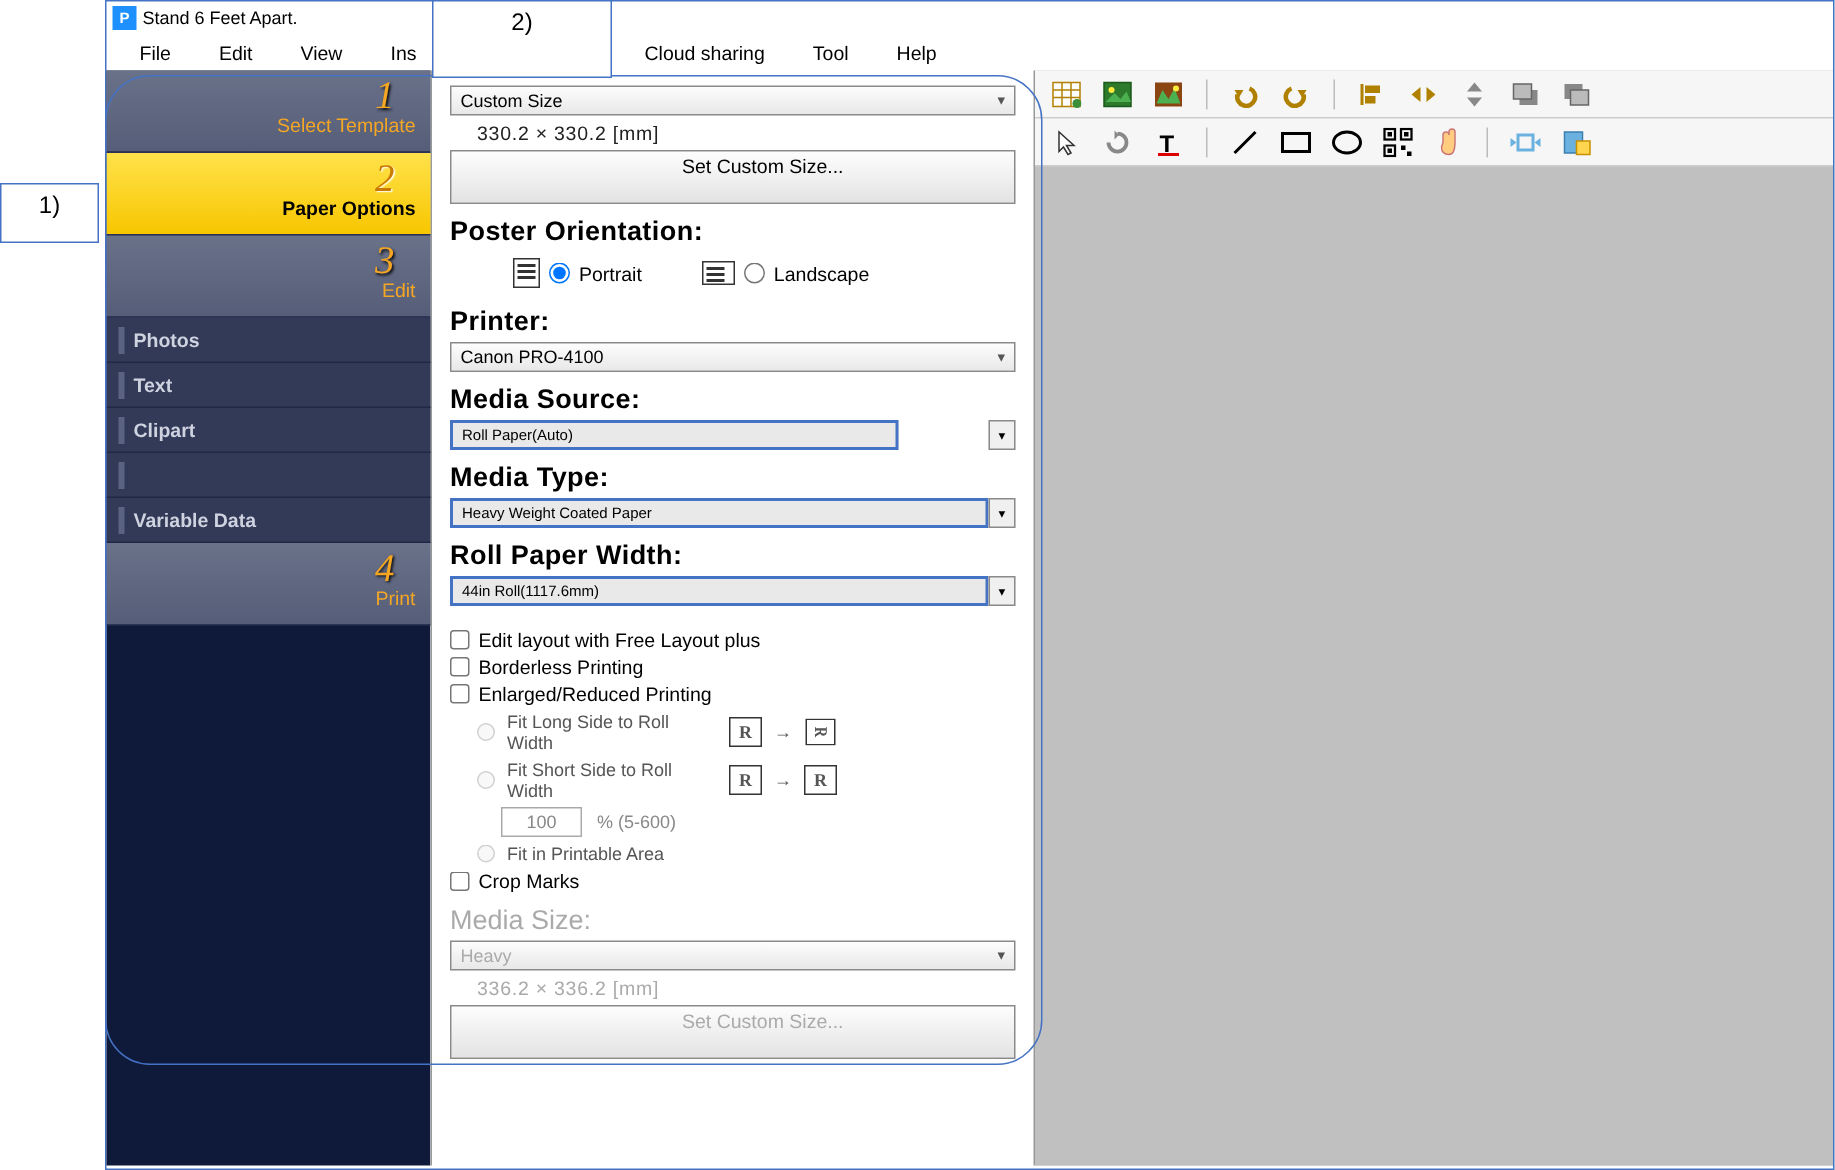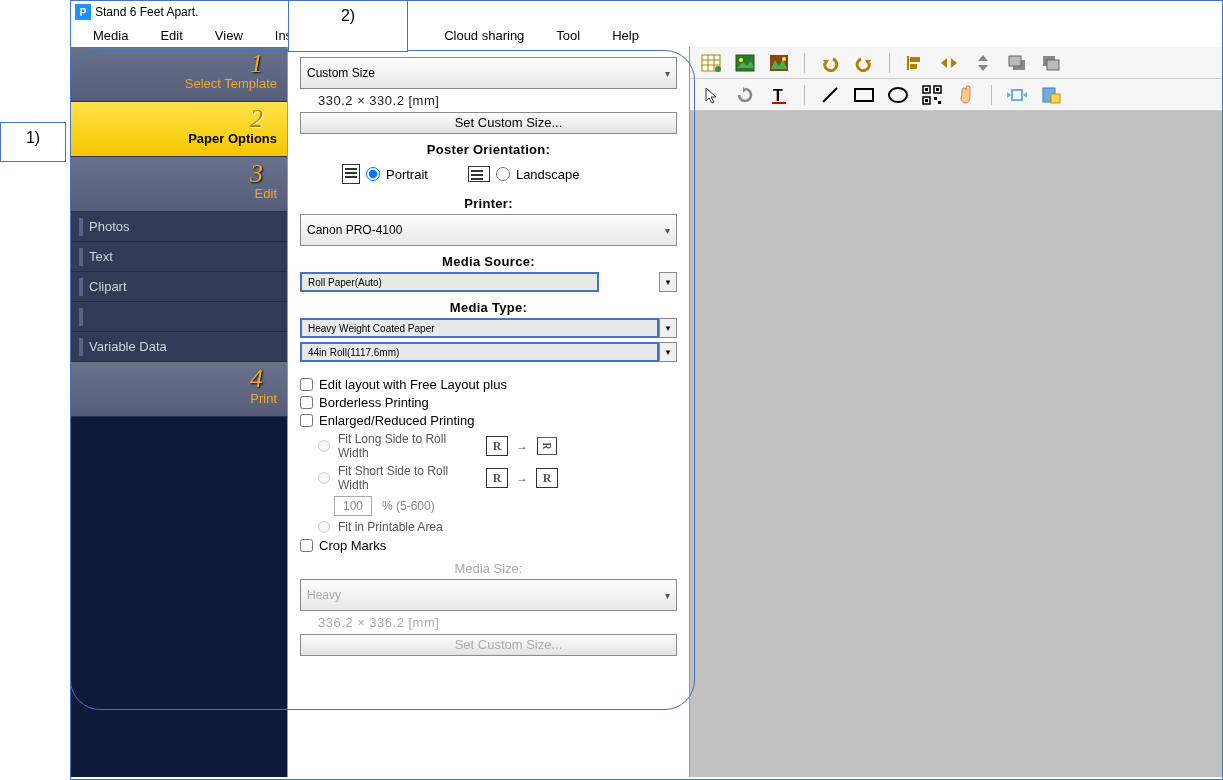--- a/index.html
+++ b/index.html
@@ -23,47 +23,47 @@
 
 
 .sidebar { width: 216px; background: #0f1a3a; display: flex; flex-direction: column; }
 .stepbtn { width: 100%; height: 55px; background: linear-gradient(#6a728a,#555d78); border-bottom: 1px solid #2b3354; position: relative; display: flex; flex-direction: column; align-items: flex-end; justify-content: center; padding-right: 10px; cursor: pointer; }
 .stepbtn.active { background: linear-gradient(#ffe24a,#f7c600); }
 .stepnum { font-family: Georgia, serif; font-style: italic; font-size: 26px; color: #f5a623; line-height: 1; position: absolute; top: 4px; right: 24px; text-shadow: 1px 1px 2px #000; }
 .stepbtn.active .stepnum { color: #c97a00; text-shadow: 1px 1px 1px #fff; }
 .steplabel { font-size: 13px; color: #f5a623; margin-top: 18px; }
 .stepbtn.active .steplabel { color: #000; font-weight: 600; }
 
-.subitem { height: 30px; background: #323a58; border-bottom: 1px solid #222844; display: flex; align-items: center; padding-left: 18px; color: #cfd3e0; font-size: 13px; position: relative; cursor: pointer; }
+.subitem { height: 30px; background: #323a58; border-bottom: 1px solid #222844; display: flex; align-items: center; padding-left: 18px; color: #cfd3e0; font-size: 13px; position: relative; cursor: pointer; font-weight: bold; }
 .subitem::before { content: ""; position: absolute; left: 8px; top: 6px; width: 4px; height: 18px; background: #5b6383; }
 
 
 .panel { width: 403px; background: #fff; border-left: 1px solid #999; border-right: 1px solid #999; padding: 0; font-size: 13px; overflow-y: auto; }
 .panel-inner { padding: 10px 12px 10px 12px; }
-.dropdown { height: 32px; border: 1px solid #8a8a8a; background: linear-gradient(#fdfdfd,#e8e8e8); display: flex; align-items: center; justify-content: space-between; padding: 0 6px; font-size: 12px; cursor: pointer; }
+.dropdown { height: 20px; border: 1px solid #8a8a8a; background: linear-gradient(#fdfdfd,#e8e8e8); display: flex; align-items: center; justify-content: space-between; padding: 0 6px; font-size: 12px; cursor: pointer; }
 .dropdown .chev { font-size: 10px; color: #555; }
 .dim { color: #222; font-size: 13px; letter-spacing: 0.5px; padding: 4px 0 4px 18px; }
-.widebtn { height: 22px; border: 1px solid #8a8a8a; background: linear-gradient(#fdfdfd,#e3e3e3); text-align: center; font-size: 13px; line-height: 20px; cursor: pointer; padding-left: 40px; }
-.lbl { font-size: 13px; margin-top: 8px; margin-bottom: 3px; text-align: center; }
+.widebtn { height: 36px; border: 1px solid #8a8a8a; background: linear-gradient(#fdfdfd,#e3e3e3); text-align: center; font-size: 13px; line-height: 20px; cursor: pointer; padding-left: 40px; }
+.lbl { font-size: 18px; margin-top: 8px; margin-bottom: 3px; }
 .lbl.heavy { font-weight: 600; letter-spacing: 0.3px; }
 .radio-row { display: flex; align-items: center; gap: 6px; margin: 4px 0; }
 .radio-row .doc-icn { width: 18px; height: 20px; border: 1px solid #333; background: #fff; position: relative; }
 .radio-row .doc-icn::before { content:""; position:absolute; left:2px; top:3px; width:12px; height:2px; box-shadow: 0 0 #333, 0 4px #333, 0 8px #333; background:#333; }
 .radio-row input[type=radio] { width: 14px; height: 14px; }
 .orient { display: flex; gap: 40px; align-items: center; margin: 2px 0 6px 4px; padding-left: 38px; }
 .hl-select { border: 2px solid #4472c4; height: 20px; background: #e9e9e9; font-size: 10px; padding: 0 6px; display: flex; align-items: center; flex: 1; }
 .sel-row { display: flex; align-items: center; margin-bottom: 4px; }
 .sel-row .chev { width: 18px; height: 20px; border: 1px solid #8a8a8a; display: flex; align-items: center; justify-content: center; font-size: 9px; background: #f0f0f0; }
 .chk-row { display: flex; align-items: center; gap: 6px; margin: 3px 0; font-size: 13px; }
 .chk-row input { width: 13px; height: 13px; }
 .sub-radio { display: flex; align-items: center; gap: 8px; margin: 4px 0 4px 18px; font-size: 12px; color: #555; }
 .sub-radio input { width: 12px; height: 12px; }
 .rbox { width: 22px; height: 20px; border: 1px solid #333; font-family: serif; font-weight: bold; font-size: 12px; display: flex; align-items: center; justify-content: center; }
 .arrow { font-size: 12px; }
-.scalebox { width: 38px; height: 20px; border: 1px solid #aaa; text-align: center; font-size: 12px; margin-left: 34px; display: inline-block; line-height: 18px; color: #888; }
+.scalebox { width: 54px; height: 20px; border: 1px solid #aaa; text-align: center; font-size: 12px; margin-left: 34px; display: inline-block; line-height: 18px; color: #888; }
 .disabled-sec { color: #aaa; }
 .disabled-sec .widebtn { color: #aaa; }
 .disabled-sec .dropdown { color: #aaa; }
 
 
 .rightarea { flex: 1; display: flex; flex-direction: column; background: #c0c0c0; }
 .toolbar1, .toolbar2 { height: 32px; background: #f6f6f6; border-bottom: 1px solid #ccc; display: flex; align-items: center; padding: 0 8px; gap: 8px; }
 .tbicon { width: 26px; height: 24px; display: flex; align-items: center; justify-content: center; font-size: 16px; cursor: pointer; border-radius: 2px; }
 .sep { width: 1px; height: 20px; background: #bbb; margin: 0 4px; }
 .canvas { flex: 1; background: #c0c0c0; }
@@ -80,21 +80,21 @@
 <div class="app">
 
   <div class="titlebar">
     <div class="titleicon">P</div>
     <span>Stand 6 Feet Apart.</span>
     <span style="flex:0 0 110px"></span>
     <span>rArtist</span>
   </div>
 
   <div class="menubar">
-    <div class="menuitem">Media</div>
+    <div class="menuitem">File</div>
     <div class="menuitem">Edit</div>
     <div class="menuitem">View</div>
     <div class="menuitem">Ins</div>
     <div style="width:120px"></div>
     <div class="menuitem">Cloud sharing</div>
     <div class="menuitem">Tool</div>
     <div class="menuitem">Help</div>
   </div>
 
   <div class="mainrow">
@@ -172,20 +172,21 @@
         </div>
 
         <div class="lbl heavy">Media Type:</div>
         <div class="sel-row">
           <div class="hl-select">
               <span>Heavy Weight Coated Paper</span>
             </div>
           <div class="chev">▾</div>
         </div>
 
+        <div class="lbl heavy">Roll Paper Width:</div>
         <div class="sel-row">
           <div class="hl-select">
               <span>44in Roll(1117.6mm)</span>
             </div>
           <div class="chev">▾</div>
         </div>
 
         <div style="height:8px"></div>
         <div class="chk-row">
             <input type="checkbox" style="">

